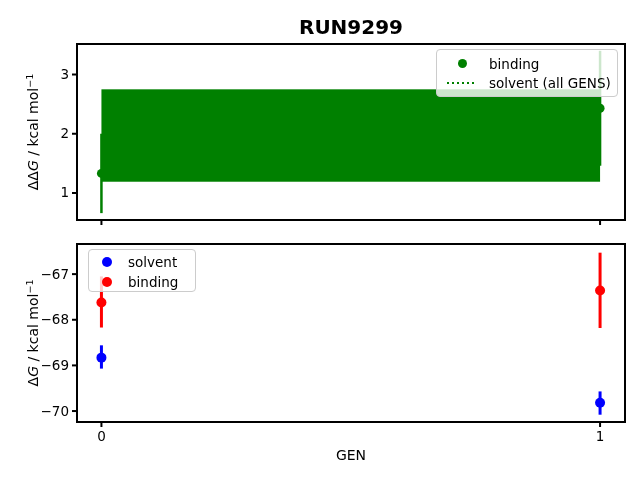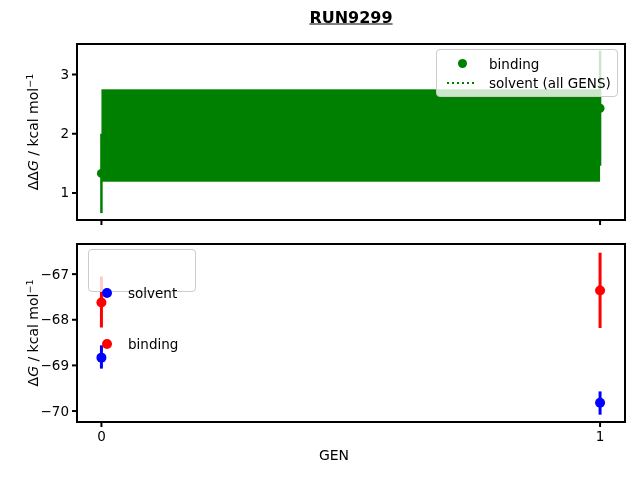--- a/index.html
+++ b/index.html
@@ -2,38 +2,38 @@
 <html><head>
 <meta charset="utf-8">
 <style>
   html,body { margin:0; padding:0; background:#ffffff; }
   .fig {
     position:relative; width:640px; height:480px; background:#ffffff;
     font-family:"DejaVu Sans", sans-serif; color:#000; overflow:hidden;
   }
   .fig svg { position:absolute; left:0; top:0; }
   .title {
-    position:absolute; left:351px; top:17px; transform:translate(-50%,-50%);
-    font-size:16px; font-weight:bold; white-space:nowrap;text-decoration:underline;
+    position:absolute; left:351px; top:27px; transform:translate(-50%,-50%);
+    font-size:20px; font-weight:bold; white-space:nowrap;
   }
   .axlabel { position:absolute; font-size:14px; white-space:nowrap; }
   .ylab { transform:translate(-50%,-50%) rotate(-90deg); }
   .xlab { transform:translate(-50%,-50%); }
   .ital { font-style:italic; }
   .supr { font-size:9.5px; position:relative; top:-5px; }
   .legend {
     position:absolute; background:rgba(255,255,255,0.8);
     border:1px solid #cccccc; border-radius:4px; box-sizing:border-box;
     font-size:13.5px; line-height:normal;
   }
   .legend-top    { left:436px; top:49px;  width:182px; height:48px; padding:4px 8px 0 3px; }
   .legend-bottom { left:88px;  top:249px; width:108px; height:43px; padding:2px 4px 0 2px; }
   .lrow { display:flex; align-items:center; }
   .legend-top .lrow { height:19px; }
-  .legend-bottom .lrow { height:20px;margin-top:31px; }
+  .legend-bottom .lrow { height:20px; }
   .lmark { display:flex; align-items:center; justify-content:center; flex:0 0 auto; }
   .legend-top .lmark { width:44px; }
   .legend-bottom .lmark { width:32px; }
   .llabel { padding-left:5px; white-space:nowrap; }
   .dot { display:inline-block; border-radius:50%; }
   .dot-green { width:9px; height:9px; background:#008000; }
   .dot-blue  { width:10px; height:10px; background:#0000ff; }
   .dot-red   { width:10px; height:10px; background:#ff0000; }
   .dotline {
     display:inline-block; width:30px; height:2px;
@@ -91,21 +91,21 @@
   <div class="title">RUN9299</div>
 
   <div class="axlabel ylab" style="left:33px; top:132px;">
     <span>ΔΔ</span><span class="ital">G</span><span> / kcal mol</span><span class="supr">−1</span>
   </div>
 
   <div class="axlabel ylab" style="left:33px; top:333px;">
     <span>Δ</span><span class="ital">G</span><span> / kcal mol</span><span class="supr">−1</span>
   </div>
 
-  <div class="axlabel xlab" style="left:334px; top:455px;">GEN</div>
+  <div class="axlabel xlab" style="left:351px; top:455px;">GEN</div>
 
   <div class="legend legend-top">
     <div class="lrow">
       <span class="lmark">
           <span class="dot dot-green"></span>
         </span>
       <span class="llabel">binding</span>
     </div>
     <div class="lrow">
       <span class="lmark">

